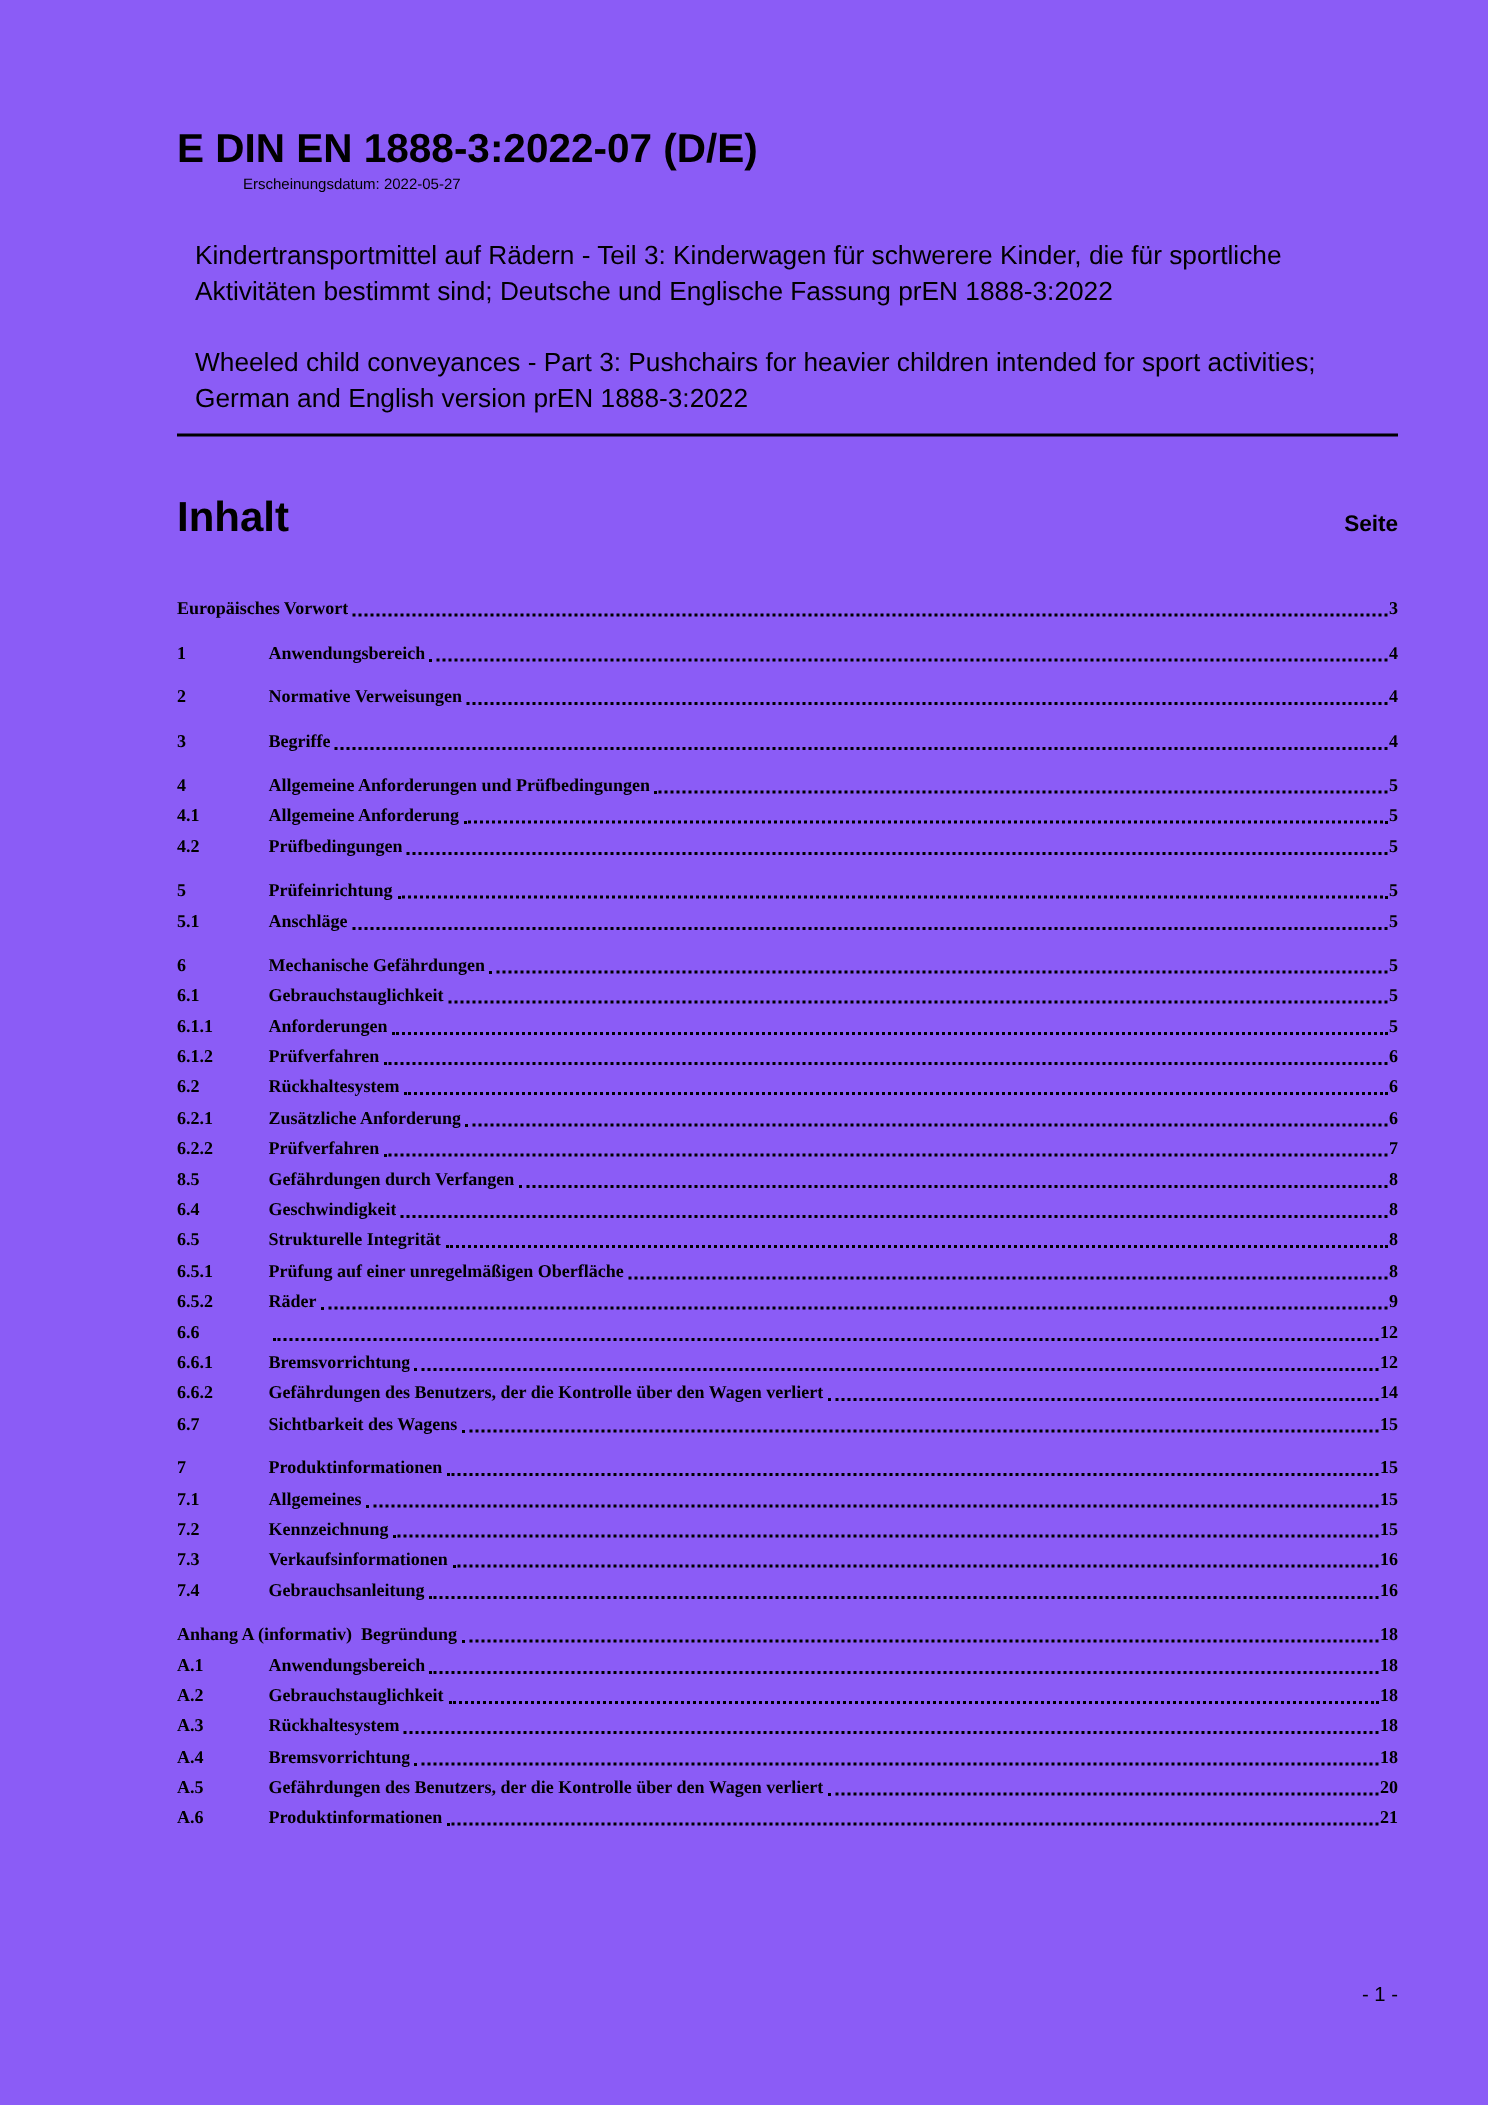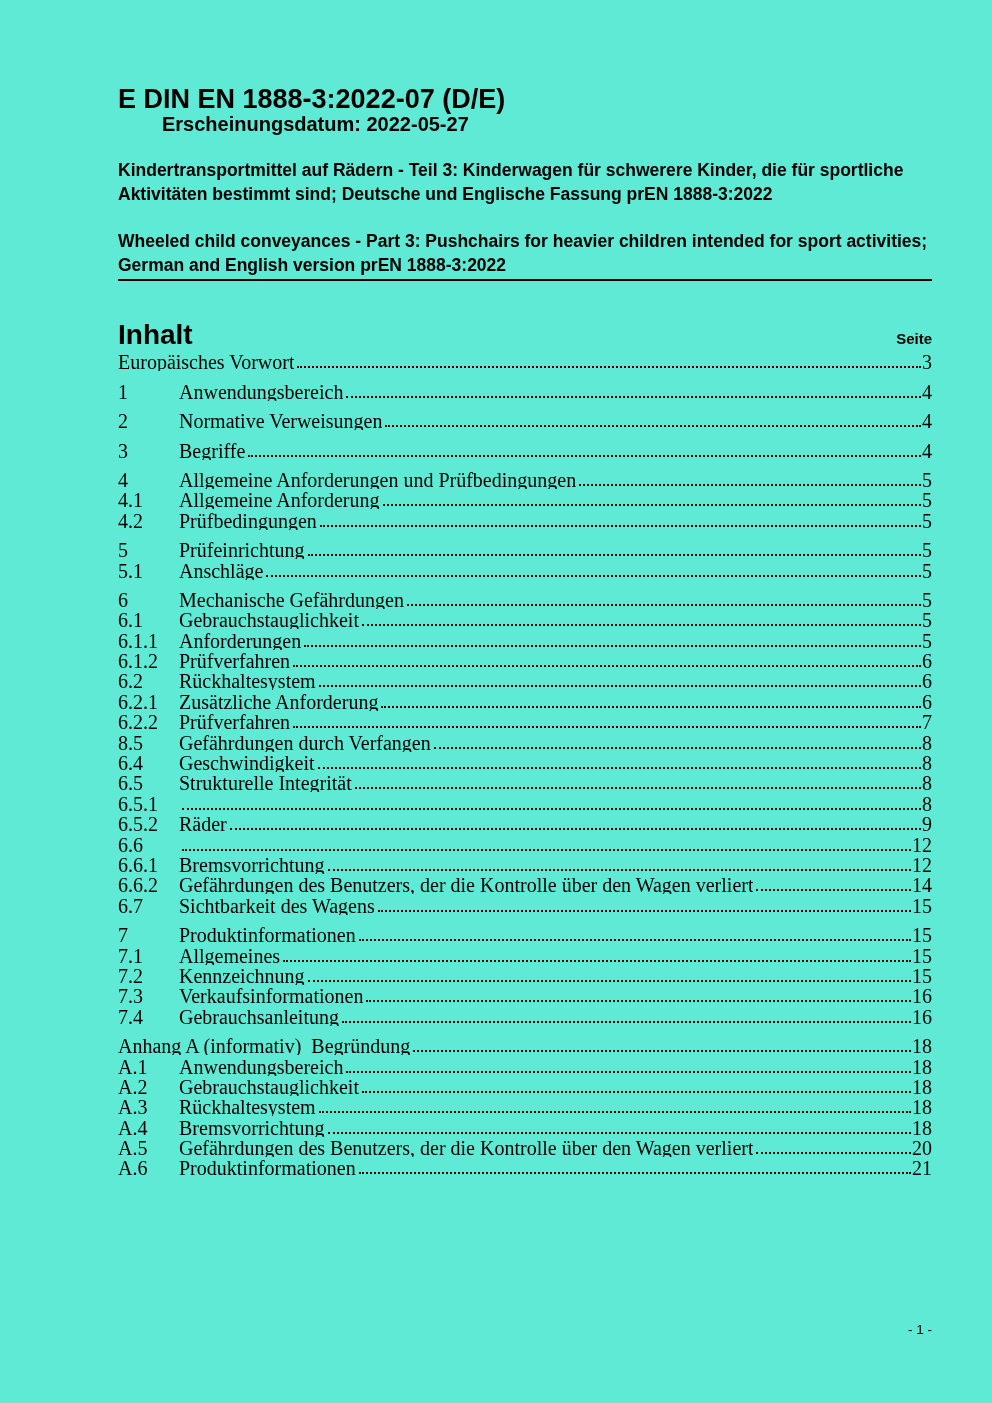--- a/index.html
+++ b/index.html
@@ -1,49 +1,49 @@
 <!DOCTYPE html>
 <html><head>
 <meta charset="utf-8">
 <style>
   html, body { margin: 0; padding: 0; background: #ffffff; }
   .page {
     position: relative;
     width: 992px;
     height: 1403px;
-    background: #5eead4;
+    background: #8b5cf6;
     color: #000000;
     overflow: hidden;
     font-family: "Liberation Sans", sans-serif;
   }
   .content {
     position: absolute;
     left: 118px;
     right: 60px;
     top: 0;
   }
   .doc-number {
     margin: 84px 0 0 0;
     font-size: 27px;
     font-weight: bold;
     line-height: 30px;
     font-family: "Liberation Sans", sans-serif;
   }
   .pubdate {
-    font-size: 20px;
-    font-weight: bold;
+    font-size: 10px;
+    font-weight: normal;
     line-height: 18px;
     margin-top: 1px;
     padding-left: 44px;
   }
   .doc-title {
     font-size: 17.5px;
-    font-weight: bold;
+    font-weight: normal;
     line-height: 23.5px;
-    margin: 0;
+    margin: 12px;
   }
   .doc-title.de { margin-top: 26px; }
   .doc-title.en { margin-top: 24px; }
   .rule {
     border: none;
     border-top: 2px solid #000000;
     margin: 2px 0 0 0;
   }
   .toc-head {
     margin-top: 38px;
@@ -53,23 +53,24 @@
   }
   .toc-heading {
     font-size: 28px;
     font-weight: bold;
   }
   .toc-seite {
     font-size: 15px;
     font-weight: bold;
   }
   .toc {
+    margin-top: 33px;
     font-family: "Liberation Serif", serif;
-    font-weight: normal;
-    font-size: 20px;
+    font-weight: bold;
+    font-size: 12px;
   }
   .toc-group { margin-top: 9px; }
   .toc-group:first-child { margin-top: 0; }
   .toc-row {
     display: flex;
     align-items: flex-end;
     height: 20.4px;
     line-height: 18px;
   }
   .toc-row .num {
@@ -241,20 +242,21 @@
     <span class="pagenum">8</span>
   </div>
           <div class="toc-row">
     <span class="num">6.5</span>
     <span class="title">Strukturelle Integrität</span>
     <span class="leader"></span>
     <span class="pagenum">8</span>
   </div>
           <div class="toc-row">
     <span class="num">6.5.1</span>
+    <span class="title">Prüfung auf einer unregelmäßigen Oberfläche</span>
     <span class="leader"></span>
     <span class="pagenum">8</span>
   </div>
           <div class="toc-row">
     <span class="num">6.5.2</span>
     <span class="title">Räder</span>
     <span class="leader"></span>
     <span class="pagenum">9</span>
   </div>
           <div class="toc-row">

